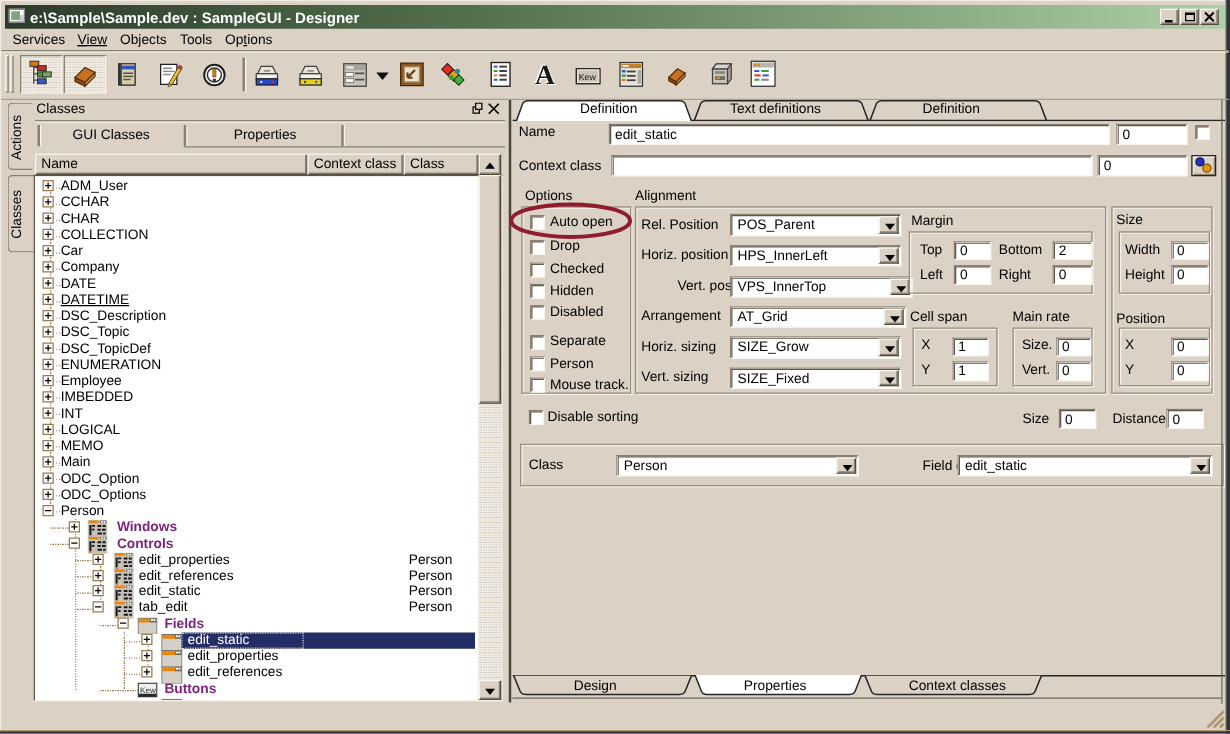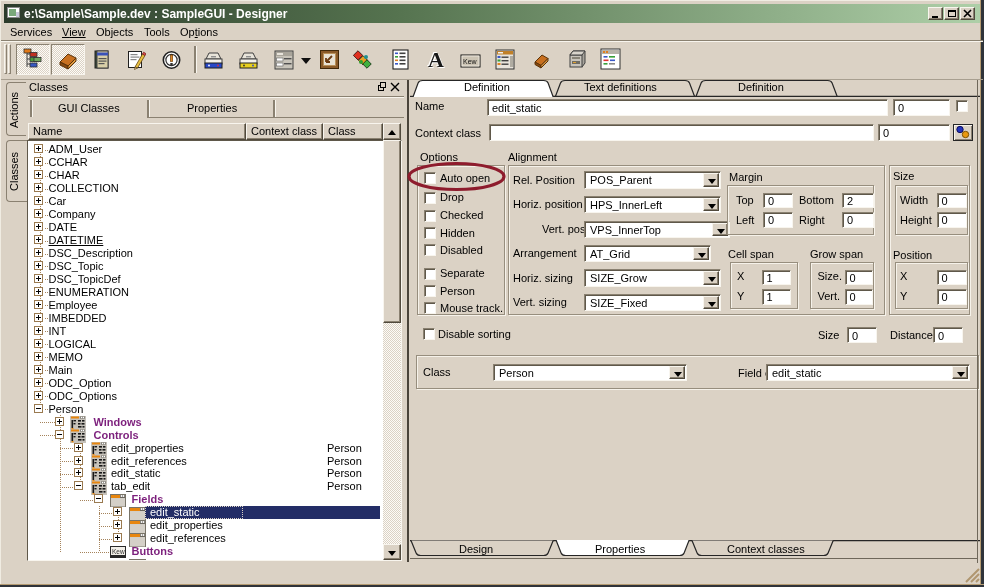--- a/index.html
+++ b/index.html
@@ -562,21 +562,21 @@
 <div class="combo abs" style="left:584px;top:195.5px;width:137px;height:17.5px;">
       <span class="txt">HPS_InnerLeft</span>
       <span class="btn"></span>
     </div>
 <div class="lbl" style="left:542px;top:223.0px;">Vert. position</div>
 <div class="combo abs" style="left:584px;top:220.5px;width:146px;height:17.5px;">
       <span class="txt">VPS_InnerTop</span>
       <span class="btn"></span>
     </div>
 <div class="lbl" style="left:513px;top:247.0px;">Arrangement</div>
-<div class="combo abs" style="left:584px;top:244.5px;width:127px;height:17.5px;">
+<div class="combo abs" style="left:584px;top:244.5px;width:141px;height:17.5px;">
       <span class="txt">AT_Grid</span>
       <span class="btn"></span>
     </div>
 <div class="lbl" style="left:513px;top:271.5px;">Horiz. sizing</div>
 <div class="combo abs" style="left:584px;top:269.0px;width:137px;height:17.5px;">
       <span class="txt">SIZE_Grow</span>
       <span class="btn"></span>
     </div>
 <div class="lbl" style="left:513px;top:296.0px;">Vert. sizing</div>
 <div class="combo abs" style="left:584px;top:293.5px;width:137px;height:17.5px;">
@@ -606,21 +606,21 @@
 <div class="lbl" style="left:728px;top:247.5px;">Cell span</div>
 <div class="groovebox abs" style="left:730px;top:261.5px;width:67.5px;height:47.5px;"></div>
 <div class="lbl" style="left:737px;top:270px;">X</div>
 <div class="field abs" style="left:761.5px;top:269.5px;width:29px;height:15.5px;">
       <span style="top:1px;">1</span>
     </div>
 <div class="lbl" style="left:737px;top:289.5px;">Y</div>
 <div class="field abs" style="left:761.5px;top:289px;width:29px;height:15.5px;">
       <span style="top:1px;">1</span>
     </div>
-<div class="lbl" style="left:810px;top:247.5px;">Grow span</div>
+<div class="lbl" style="left:810px;top:247.5px;">Main rate</div>
 <div class="groovebox abs" style="left:809.5px;top:261.5px;width:64.5px;height:47.5px;"></div>
 <div class="lbl" style="left:817.5px;top:270px;">Size.</div>
 <div class="field abs" style="left:844.5px;top:269.5px;width:28px;height:15.5px;">
       <span style="top:1px;">0</span>
     </div>
 <div class="lbl" style="left:817.5px;top:289.5px;">Vert.</div>
 <div class="field abs" style="left:844.5px;top:289px;width:28px;height:15.5px;">
       <span style="top:1px;">0</span>
     </div>
 <div class="lbl" style="left:893px;top:170px;">Size</div>

